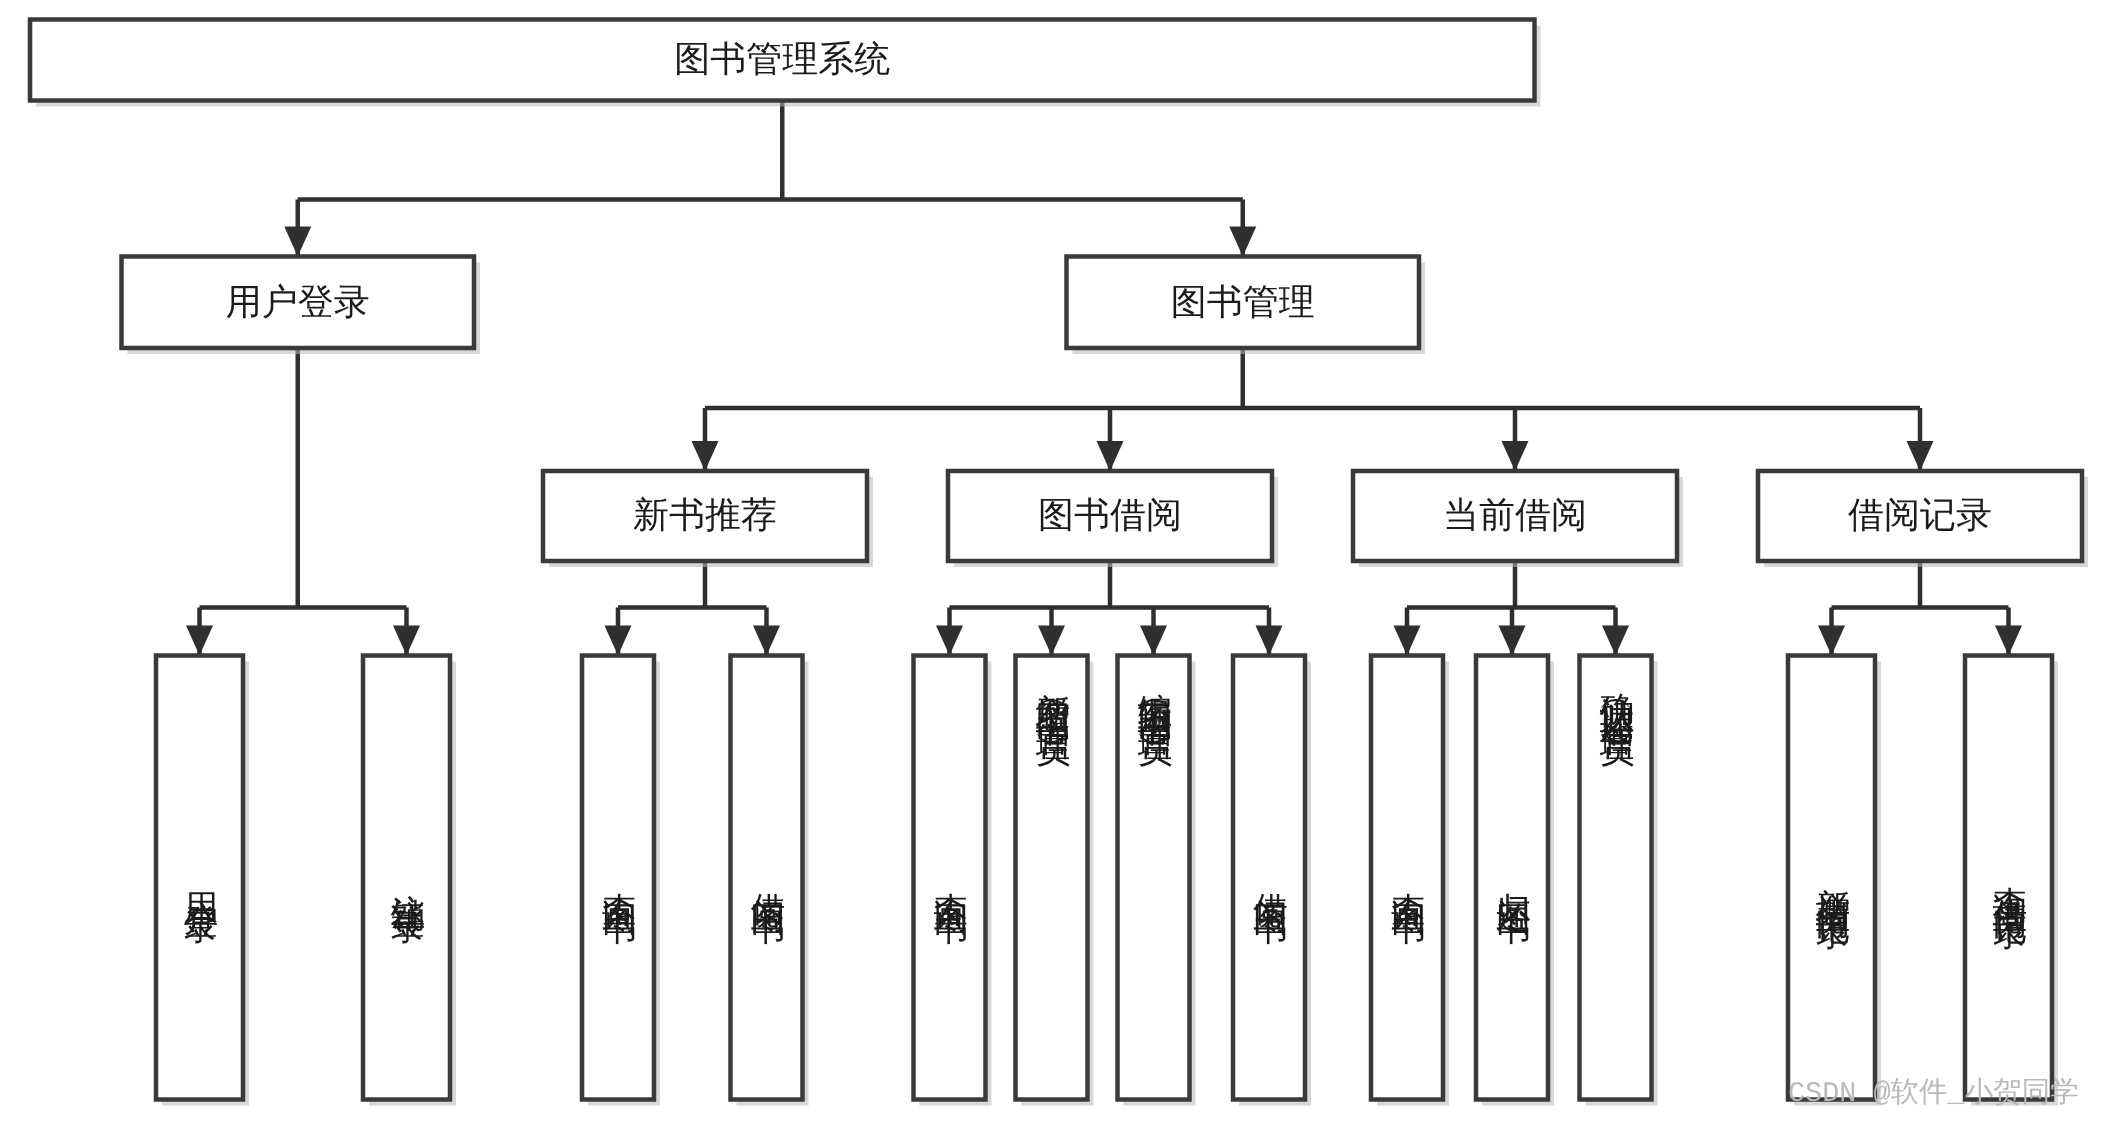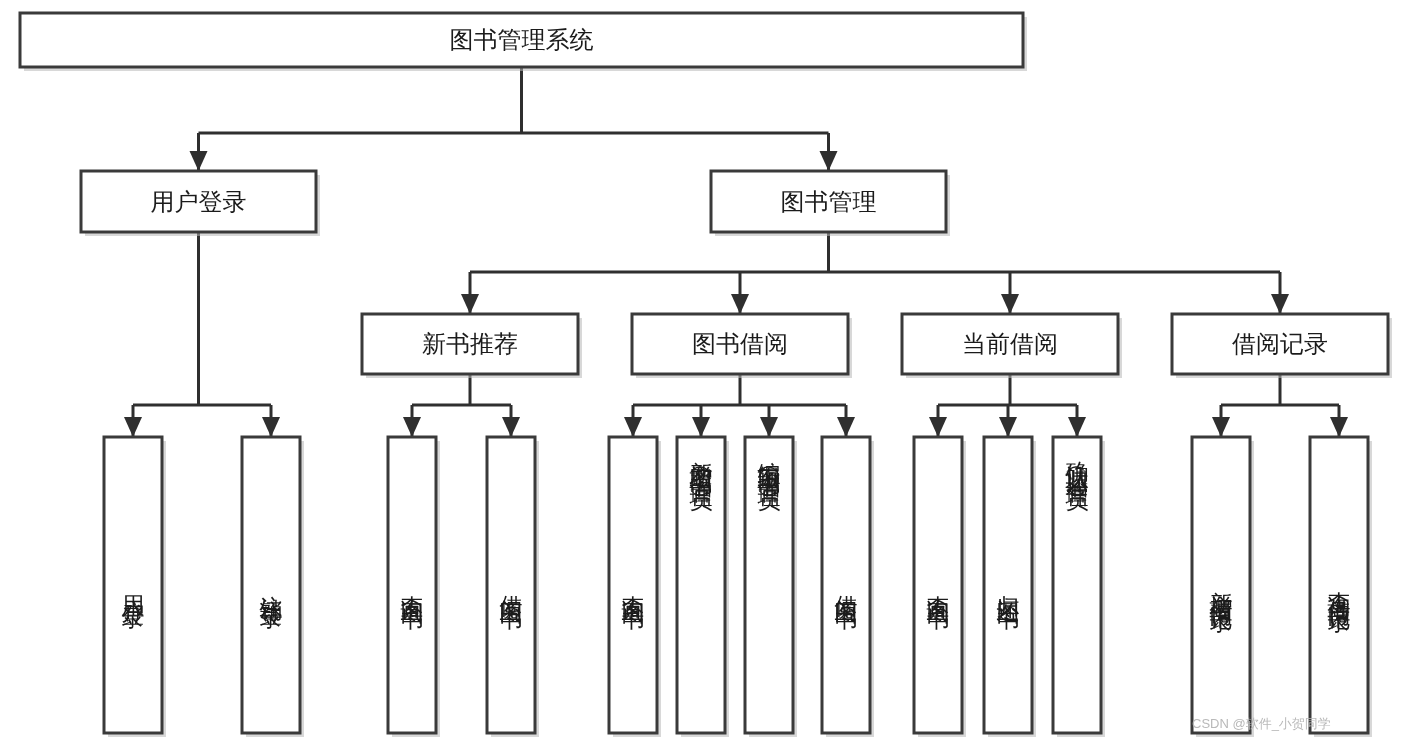--- a/index.html
+++ b/index.html
@@ -72,22 +72,22 @@
     letter-spacing: 4px;
     text-align: center;
     white-space: nowrap;
   }
   .leaf-label.align-top {
     align-self: flex-start;
     margin-top: 6px;
   }
   .watermark {
     position: absolute;
-    font-family: Liberation Sans, sans-serif;
-    font-size: 13px;
+    font-family: Liberation Mono, monospace;
+    font-size: 19px;
     color: #b9b9b9;
     white-space: nowrap;
     pointer-events: none;
     letter-spacing: 0px;
   }
 </style>
 </head>
 <body>
 
 <div id="diagram-root">

